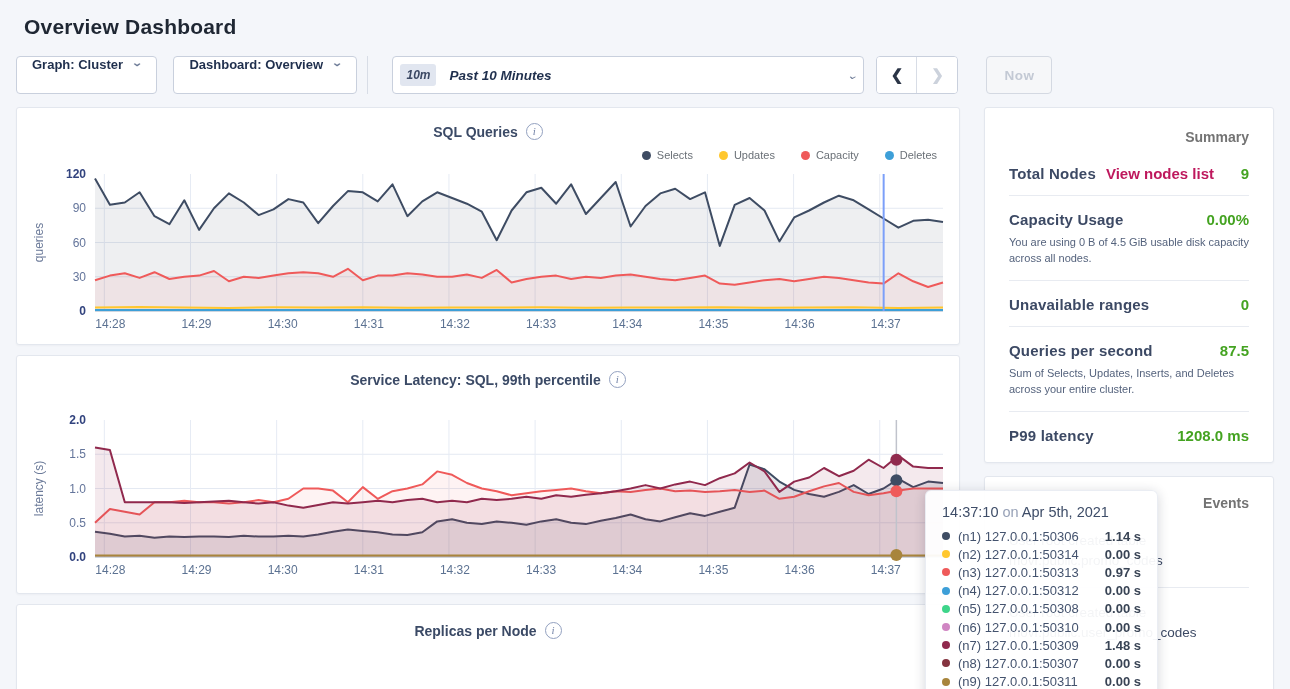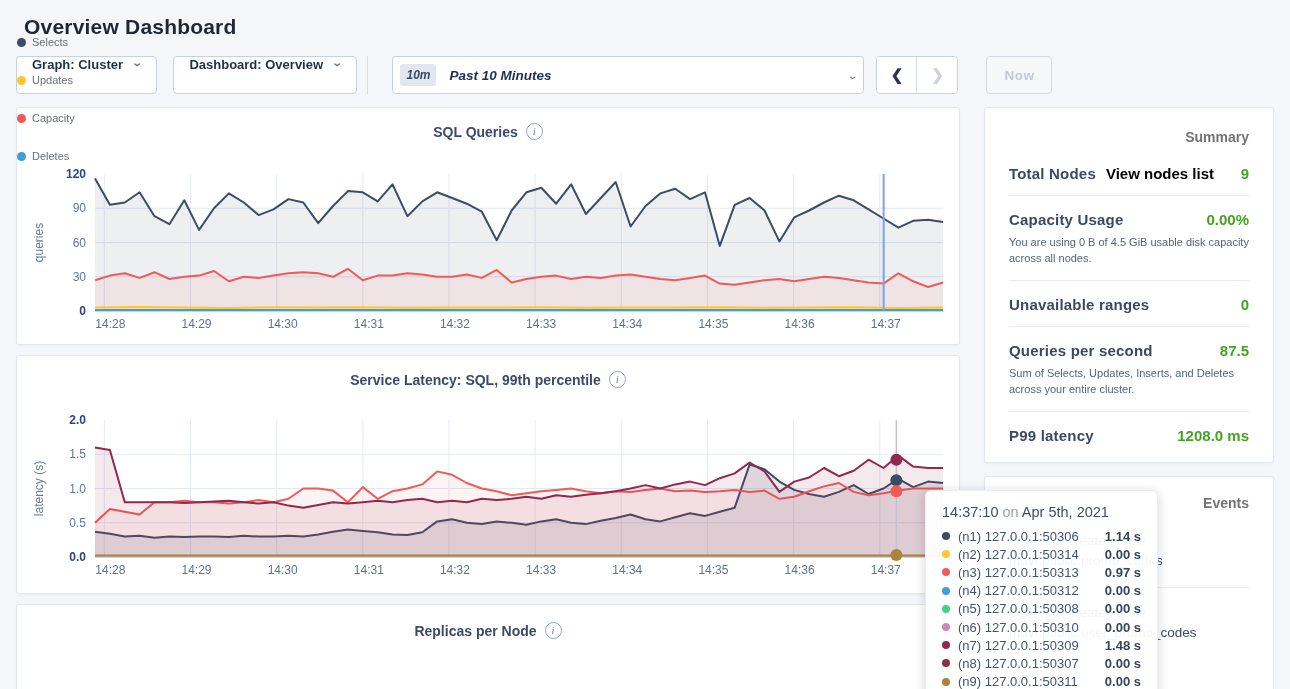--- a/index.html
+++ b/index.html
@@ -40,21 +40,21 @@
   .charts-col { width:944px; display:flex; flex-direction:column; gap:10px; }
   .side-col { width:290px; display:flex; flex-direction:column; gap:13px; }
   .card { background:#fff; border:1px solid #e3e7ee; border-radius:3px; box-shadow:0 1px 2px rgba(40,50,70,.04); }
   .chart-card { width:944px; }
   .chart-title-row { display:flex; align-items:center; justify-content:center; gap:8px; margin-top:15px; }
   .chart-title { font-size:14px; font-weight:700; color:#3b4a66; }
   .info-icon {
     width:17px; height:17px; border:1px solid #93a1c0; border-radius:50%; color:#7585a8;
     font-size:11px; line-height:15px; text-align:center; font-family:"Liberation Serif", serif; font-style:italic;
   }
-  .legend { display:flex; justify-content:flex-end; gap:26px; margin:8px 22px 0 0; height:14px;flex-direction:column; }
+  .legend { display:flex; justify-content:flex-end; gap:26px; margin:8px 22px 0 0; height:14px; }
   .legend-item { display:flex; align-items:center; gap:6px; font-size:11px; color:#6a7077; }
   .dot { width:9px; height:9px; border-radius:50%; flex:none; }
   svg.chart { display:block; margin:2px 0 0 10px; }
   svg.chart text { font-family:"Liberation Sans", sans-serif; }
   
   .summary-card { padding:0 24px; height:356px; overflow:hidden; }
   .panel-title { text-align:right; font-size:14px; font-weight:700; color:#737373; margin:21px 0 5px 0; }
   .srow { padding:15px 0 13px 0; border-bottom:1px solid #e8ebf1; }
   .srow:last-child { border-bottom:none; }
   .srow-main { display:flex; justify-content:space-between; align-items:baseline; }
@@ -239,21 +239,21 @@
 
     <div class="side-col">
 
       <div class="card summary-card">
         <div class="panel-title">Summary</div>
 
         <div class="srow">
           <div class="srow-main">
             <span class="srow-left">
               <span class="slabel">Total Nodes</span>
-              <span class="slink" style="color: #000000;">View nodes list</span>
+              <span class="slink" style="color: #be185d;">View nodes list</span>
             </span>
             <span class="svalue" style="color: rgb(68, 163, 33);">9</span>
           </div>
         </div>
 
         <div class="srow">
           <div class="srow-main">
             <span class="slabel">Capacity Usage</span>
             <span class="svalue" style="color: rgb(68, 163, 33);">0.00%</span>
           </div>

